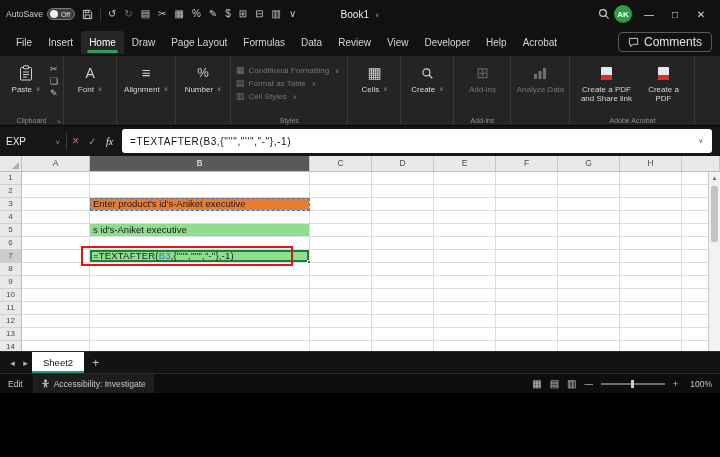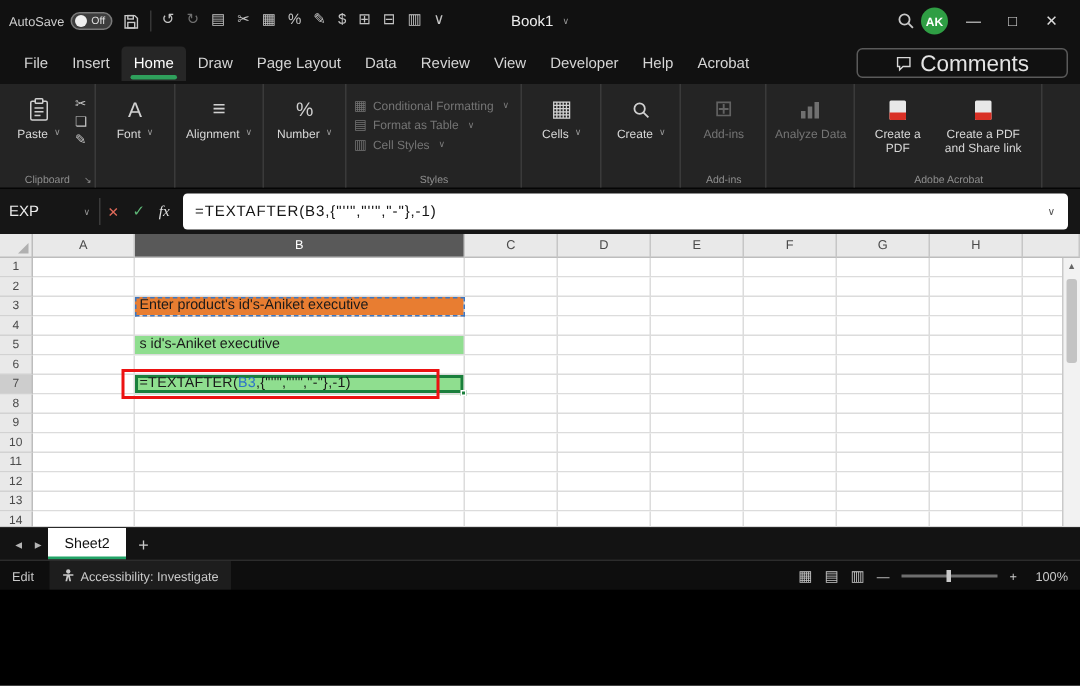--- a/index.html
+++ b/index.html
@@ -24,21 +24,21 @@
   .avatar { width:18px; height:18px; border-radius:50%; background:#2F9E44; color:#fff; font-size:8px; font-weight:bold; display:flex; align-items:center; justify-content:center; }
   .winctl { display:flex; align-items:center; }
   .winbtn { width:26px; height:24px; display:flex; align-items:center; justify-content:center; color:#dcdcdc; font-size:10px; }
 
   
   .tabrow { height:28px; background:#111; display:flex; align-items:center; padding:0 8px; flex:0 0 auto;text-align:right; }
   .rtab { position:relative; color:#d5d5d5; font-size:10px; padding:6px 8px; white-space:nowrap; }
   .rtab.active { color:#fff; background:#262626; border-radius:3px 3px 0 0; }
   .rtab.active::after { content:""; position:absolute; left:6px; right:6px; bottom:1px; height:2.5px; background:#2FA05C; border-radius:2px; }
   .tabrow-right { margin-left:auto; display:flex; align-items:center; gap:8px; }
-  .comments-btn { display:flex; align-items:center; gap:5px; border:1px solid #5a5a5a; border-radius:4px; height:20px; padding:0 25px; color:#e4e4e4; font-size:15px; }
+  .comments-btn { display:flex; align-items:center; gap:5px; border:1px solid #5a5a5a; border-radius:4px; height:20px; padding:0 9px; color:#e4e4e4; font-size:12px; }
 
   
   .ribbon { height:70px; background:#242424; border-bottom:1px solid #050505; display:flex; align-items:stretch; flex:0 0 auto; }
   .rgroup { position:relative; border-right:1px solid #3a3a3a; padding:4px 5px 12px; display:flex; align-items:flex-start; gap:3px; }
   .rgroup-label { position:absolute; bottom:1px; left:0; right:0; text-align:center; font-size:7px; color:#8f8f8f; }
   .launcher { position:absolute; bottom:1px; right:2px; font-size:6px; color:#8f8f8f; }
   .rbig { display:flex; flex-direction:column; align-items:center; justify-content:flex-start; width:42px; padding-top:4px; gap:3px; color:#d8d8d8; font-size:8px; text-align:center; line-height:1.15; }
   .rbig .bicon { height:18px; display:flex; align-items:center; justify-content:center; font-size:15px; color:#d0d0d0; }
   .rlabel { display:flex; align-items:center; gap:2px; }
   .ministack { display:flex; flex-direction:column; gap:3px; padding-top:5px; }
@@ -160,20 +160,21 @@
       </span>
     </div>
   </div>
 
   <div class="tabrow">
     <span class="rtab">File</span>
     <span class="rtab">Insert</span>
     <span class="rtab active">Home</span>
     <span class="rtab">Draw</span>
     <span class="rtab">Page Layout</span>
+    <span class="rtab">Formulas</span>
     <span class="rtab">Data</span>
     <span class="rtab">Review</span>
     <span class="rtab">View</span>
     <span class="rtab">Developer</span>
     <span class="rtab">Help</span>
     <span class="rtab">Acrobat</span>
     <div class="tabrow-right">
       <span class="comments-btn">
         <svg width="11" height="11" viewBox="0 0 12 12" fill="none" stroke="#d9d9d9" stroke-width="1">
             <path d="M1.5 1.5h9v6.5h-5l-2.5 2.5v-2.5h-1.5z"></path>
@@ -303,31 +304,31 @@
               <rect x="10" y="1" width="3" height="11" fill="#8a8a8a"></rect>
             </svg>
         </span>
         <span class="rlabel">
             <span>Analyze Data</span>
           </span>
       </div>
     </div>
 
     <div class="rgroup" style="padding-right:8px;">
+      <div class="rbig acb2">
+        <span class="bicon">
+            <span class="pdfpage"></span>
+          </span>
+        <span>Create a PDF and Share link</span>
+      </div>
       <div class="rbig acb">
         <span class="bicon">
             <span class="pdfpage"></span>
           </span>
         <span>Create a PDF</span>
-      </div>
-      <div class="rbig acb2">
-        <span class="bicon">
-            <span class="pdfpage"></span>
-          </span>
-        <span>Create a PDF and Share link</span>
       </div>
       <span class="rgroup-label">Adobe Acrobat</span>
     </div>
   </div>
 
   <div class="fbar">
     <div class="namebox">
       <span>EXP</span>
       <span class="caret">∨</span>
     </div>

